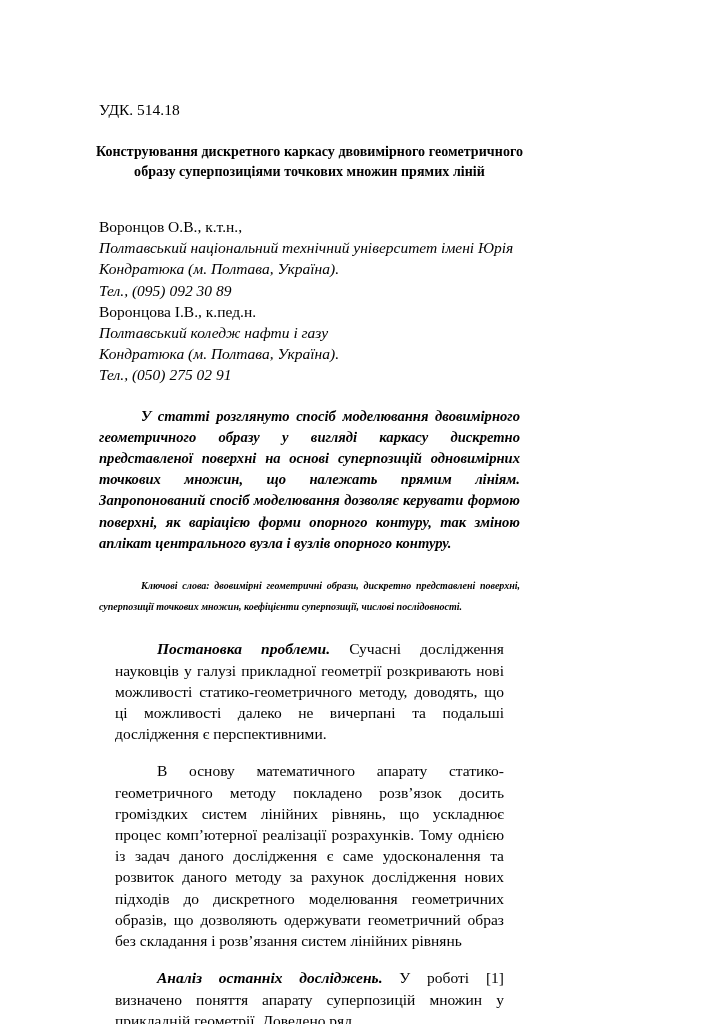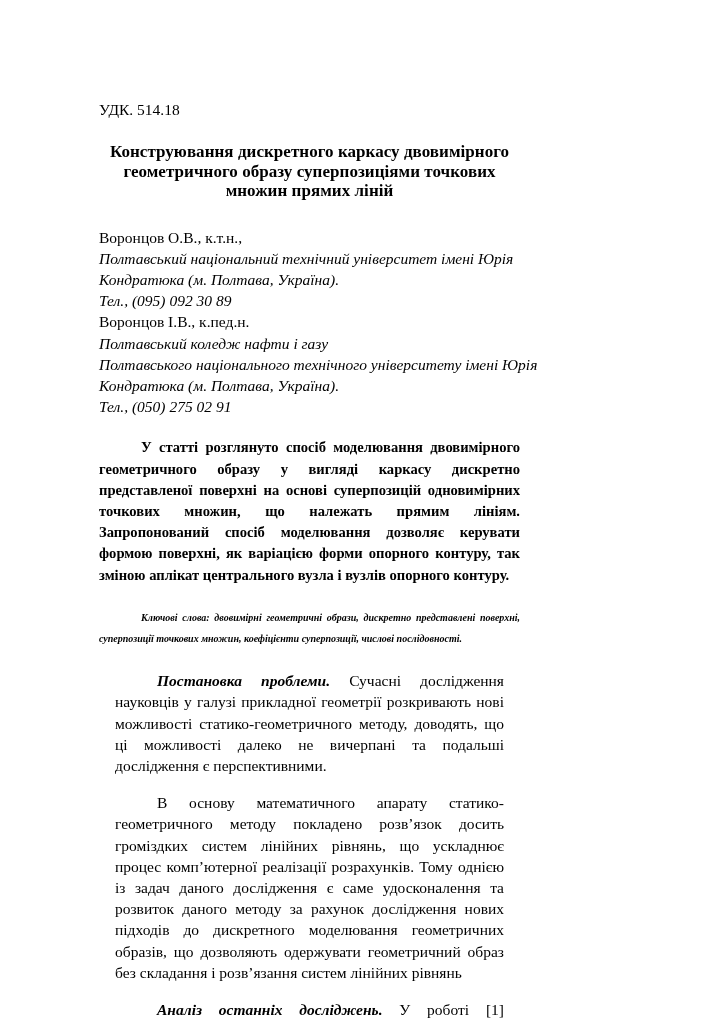--- a/index.html
+++ b/index.html
@@ -24,43 +24,44 @@
     padding: 100px 56px 0 99px;
   }
   .udk {
     font-size: 15.5px;
     line-height: 20px;
     text-align: left;
     margin: 0 0 22px 0;
     white-space: nowrap;
   }
   .doc-title {
-    font-size: 17px;
+    font-size: 14px;
     font-weight: bold;
     line-height: 19.5px;
     text-align: center;
-    margin: 0 -5px 26px -5px;
+    margin: 0 -5px 35px -5px;
     letter-spacing: 0.05px;
   }
   .authors {
     margin: 12px 0 20px 0;
     font-family: Liberation Serif, serif;
   }
   .author-line {
     font-size: 15.5px;
     line-height: 21.2px;
     text-align: left;
     white-space: nowrap;
   }
   .author-line.it {
     font-style: italic;
   }
   .abstract {
     font-size: 14.6px;
     font-weight: bold;
+    font-style: italic;
     line-height: 21.2px;
     text-align: justify;
     text-indent: 42px;
     margin: 0 0 21px 0;
   }
   .keywords {
     font-size: 10px;
     font-weight: bold;
     font-style: italic;
     line-height: 21.2px;
@@ -90,23 +91,22 @@
 
   <div class="udk">УДК. 514.18</div>
 
   <div class="doc-title">Конструювання дискретного каркасу двовимірного геометричного образу суперпозиціями точкових множин прямих ліній</div>
 
   <div class="authors">
     <div class="author-line">Воронцов О.В., к.т.н.,</div>
     <div class="author-line it">Полтавський національний технічний університет імені Юрія</div>
     <div class="author-line it">Кондратюка (м. Полтава, Україна).</div>
     <div class="author-line it">Тел., (095)  092 30 89</div>
-    <div class="author-line">Воронцов І.В., к.пед.н.</div>
+    <div class="author-line">Воронцова І.В., к.пед.н.</div>
     <div class="author-line it">Полтавський коледж нафти і газу</div>
-    <div class="author-line it">Полтавського національного технічного університету імені Юрія</div>
     <div class="author-line it">Кондратюка (м. Полтава, Україна).</div>
     <div class="author-line it">Тел., (050)  275 02 91</div>
   </div>
 
   <p class="abstract nojust">У статті розглянуто спосіб моделювання двовимірного геометричного образу у вигляді каркасу дискретно представленої поверхні на основі суперпозицій одновимірних точкових множин, що належать прямим лініям. Запропонований спосіб моделювання дозволяє керувати формою поверхні, як варіацією форми опорного контуру, так зміною аплікат центрального вузла і вузлів опорного контуру.</p>
 
   <p class="keywords nojust"><span>Ключові слова:</span><span> двовимірні геометричні образи, дискретно представлені поверхні, суперпозиції точкових множин, коефіцієнти суперпозиції, числові послідовності.</span></p>
 
   <p class="body-par"><span class="lead">Постановка проблеми.</span><span> Сучасні дослідження науковців у галузі прикладної геометрії розкривають нові можливості статико-геометричного методу, доводять, що ці можливості далеко не вичерпані та подальші дослідження є перспективними.</span></p>
 

